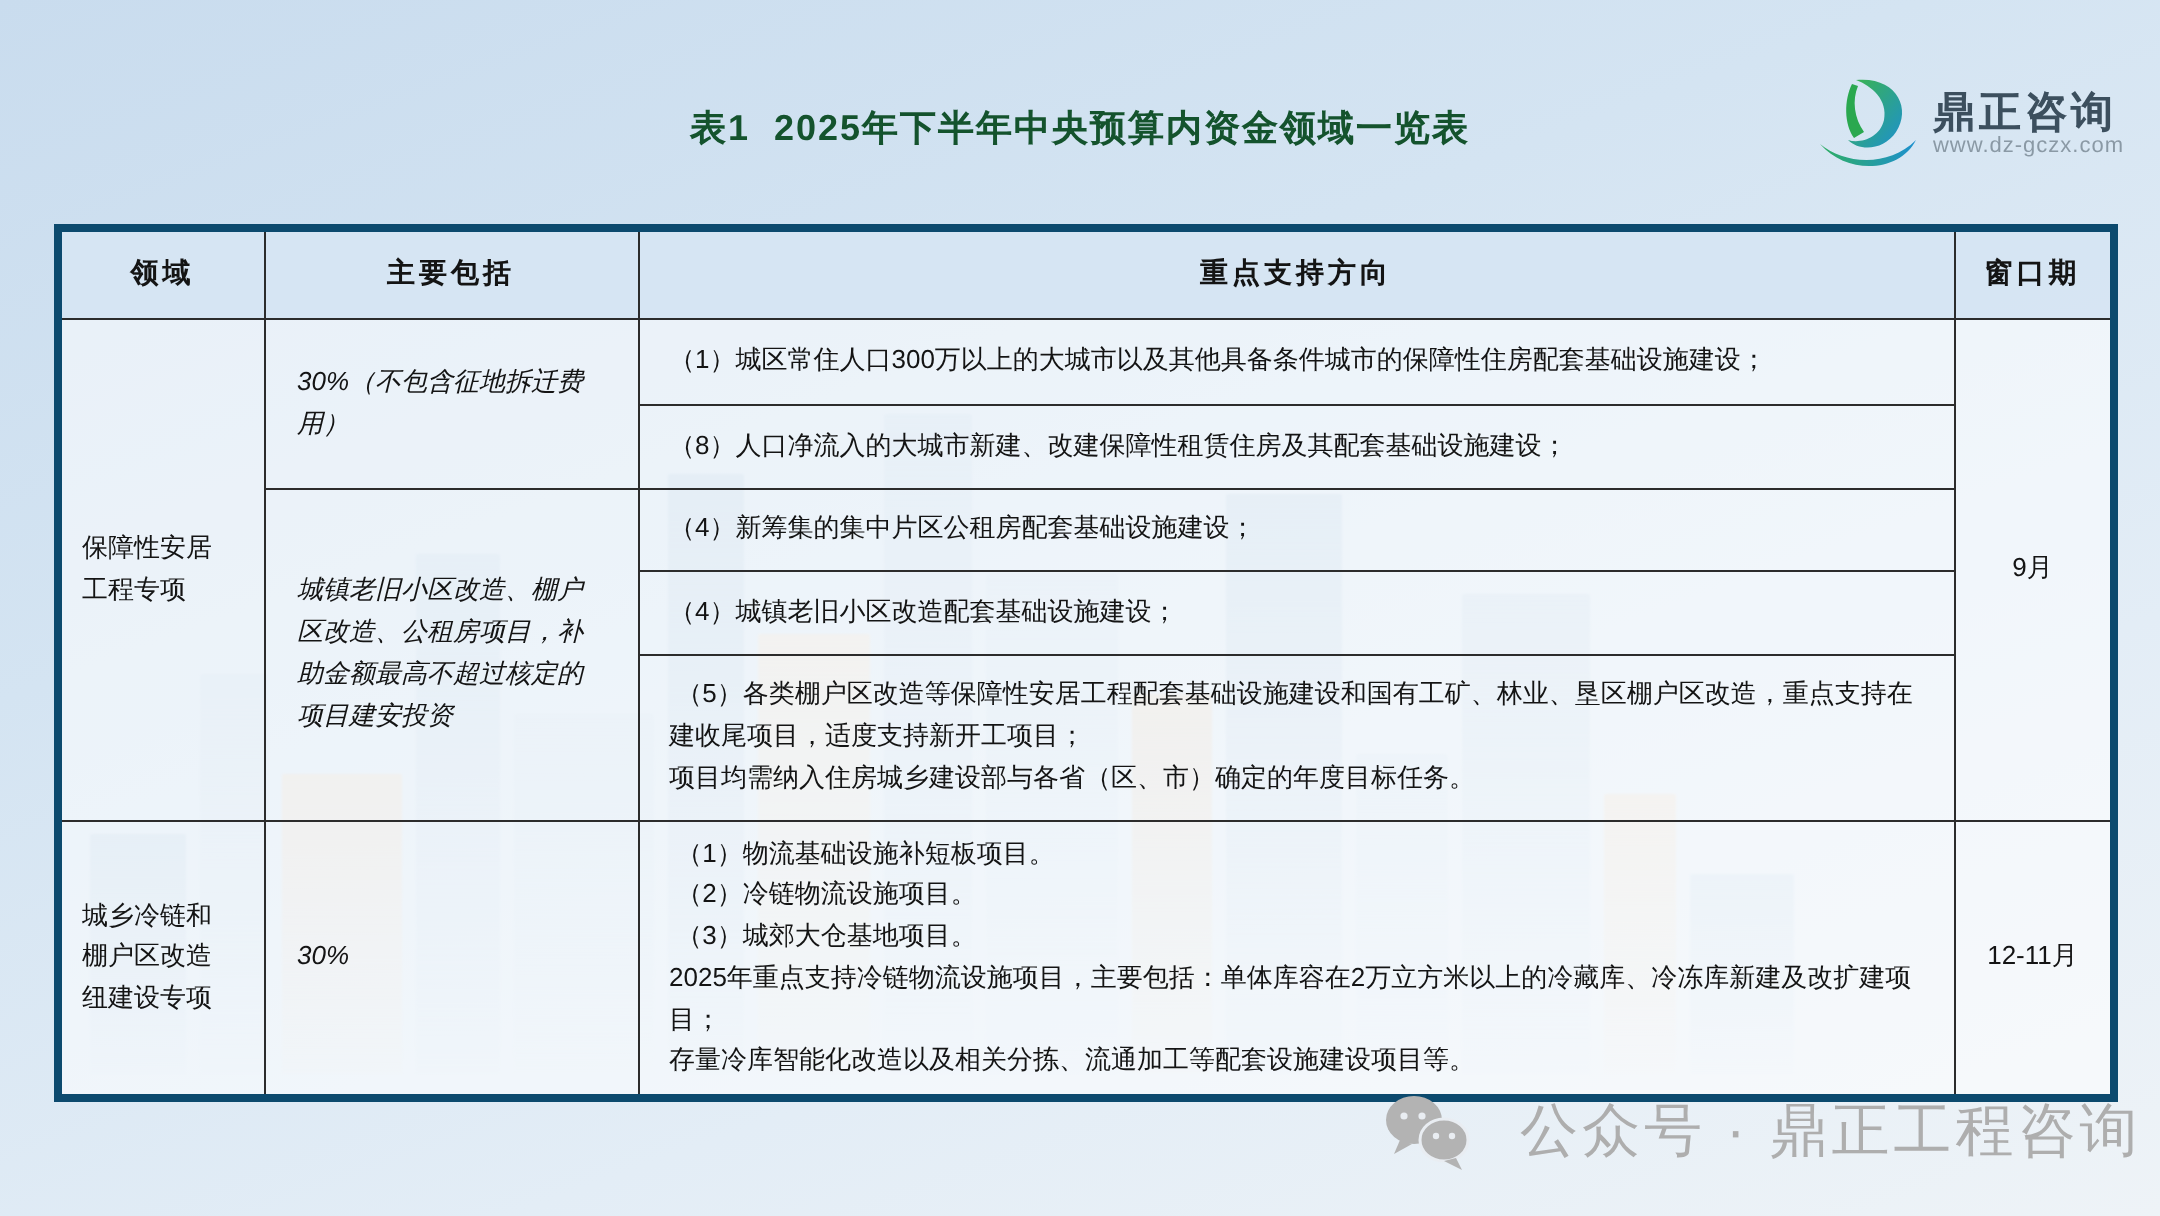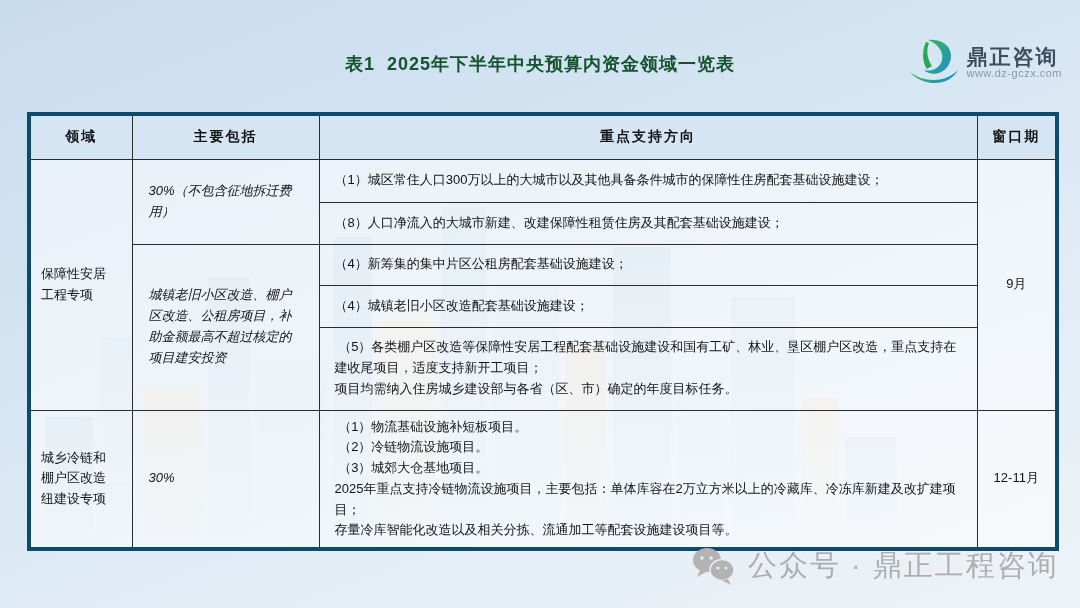--- a/index.html
+++ b/index.html
@@ -37,21 +37,21 @@
     font-size:18px;font-weight:bold;color:#14532d;letter-spacing:1px;white-space:pre;
   }
   
   .logo{position:absolute;top:38px;right:18px;display:flex;align-items:center;gap:6px;z-index:1;}
   .logo .mark{width:52px;height:50px;}
   .logo .txt{display:flex;flex-direction:column;line-height:1.05;}
   .logo .name{font-size:21px;font-weight:bold;color:#3c4f5e;letter-spacing:2px;}
   .logo .url{font-size:11px;color:#8a99a5;letter-spacing:.5px;}
   
   .footer-mark{
-    position:absolute;left:692px;top:546px;display:flex;align-items:center;gap:12px;z-index:1;
+    position:absolute;left:692px;top:546px;display:flex;align-items:center;gap:24px;z-index:1;
     color:#aeaeae;font-size:29px;letter-spacing:2px;
   }
   .footer-mark .wicon{width:44px;height:40px;}
 </style>
 </head>
 <body>
 
 <div class="skyline" aria-hidden="true">
   <span style="width:48px;height:120px;background:linear-gradient(#bcd2e6,rgba(188,210,230,.1));"></span>
   <span style="width:34px;height:200px;background:linear-gradient(#c8dcec,rgba(200,220,236,.12));"></span>

